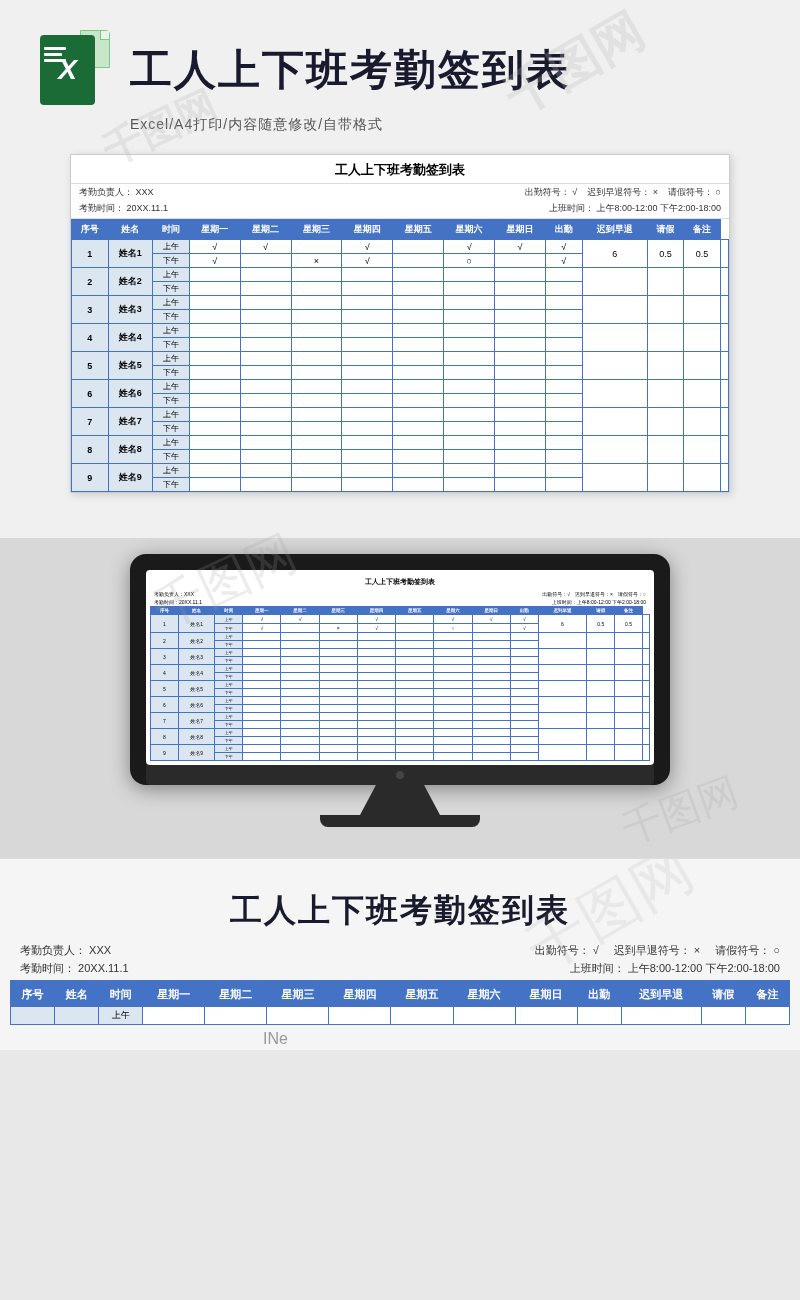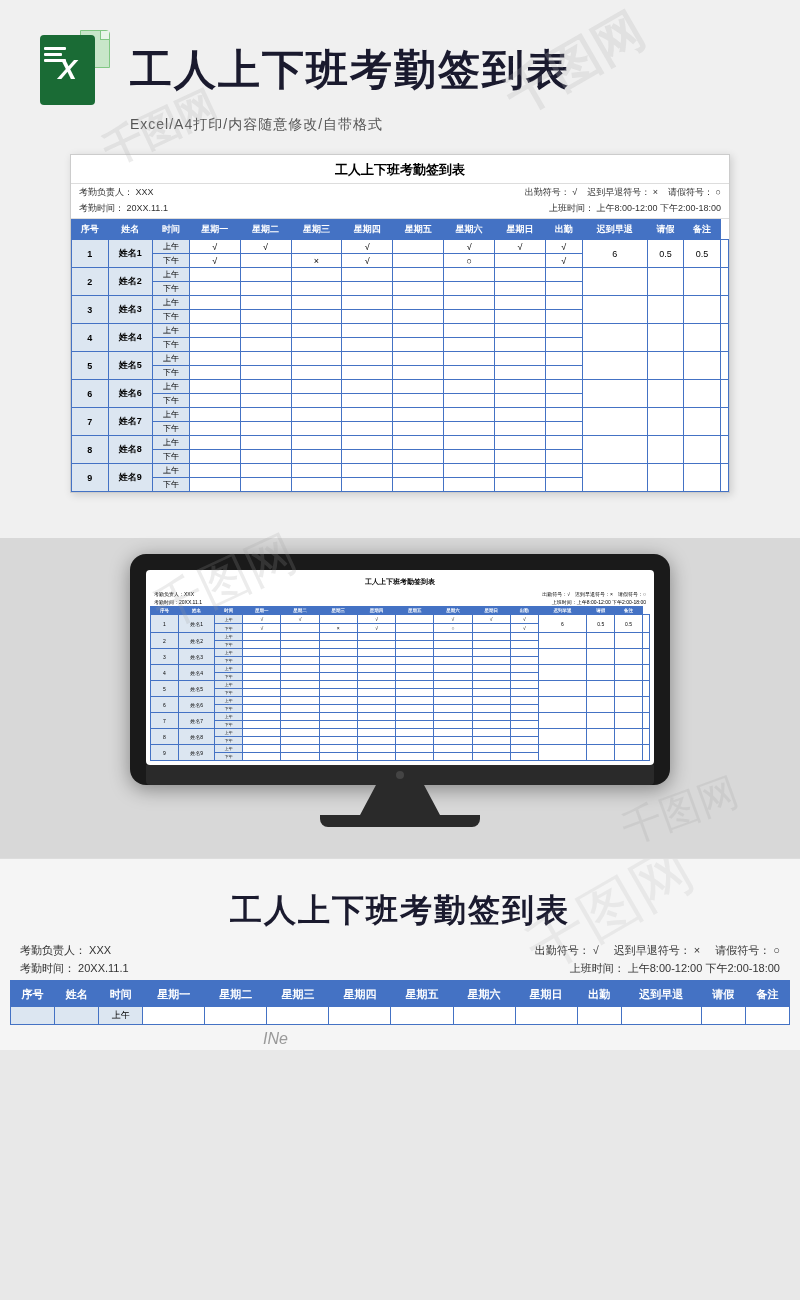--- a/index.html
+++ b/index.html
@@ -1029,15 +1029,15 @@
         <td></td>
         <td></td>
         <td></td>
         <td></td>
         <td></td>
       </tr>
     </tbody>
   </table>
 
   <div style="position:relative;height:20px;margin-top:5px;">
-    <span style="position:absolute;left:253px;font-size:16px;color:#999;font-style:italic;">INe</span>
+    <span style="position:absolute;left:253px;font-size:16px;color:#999;">INe</span>
   </div>
 </div>
 
 </body></html>

